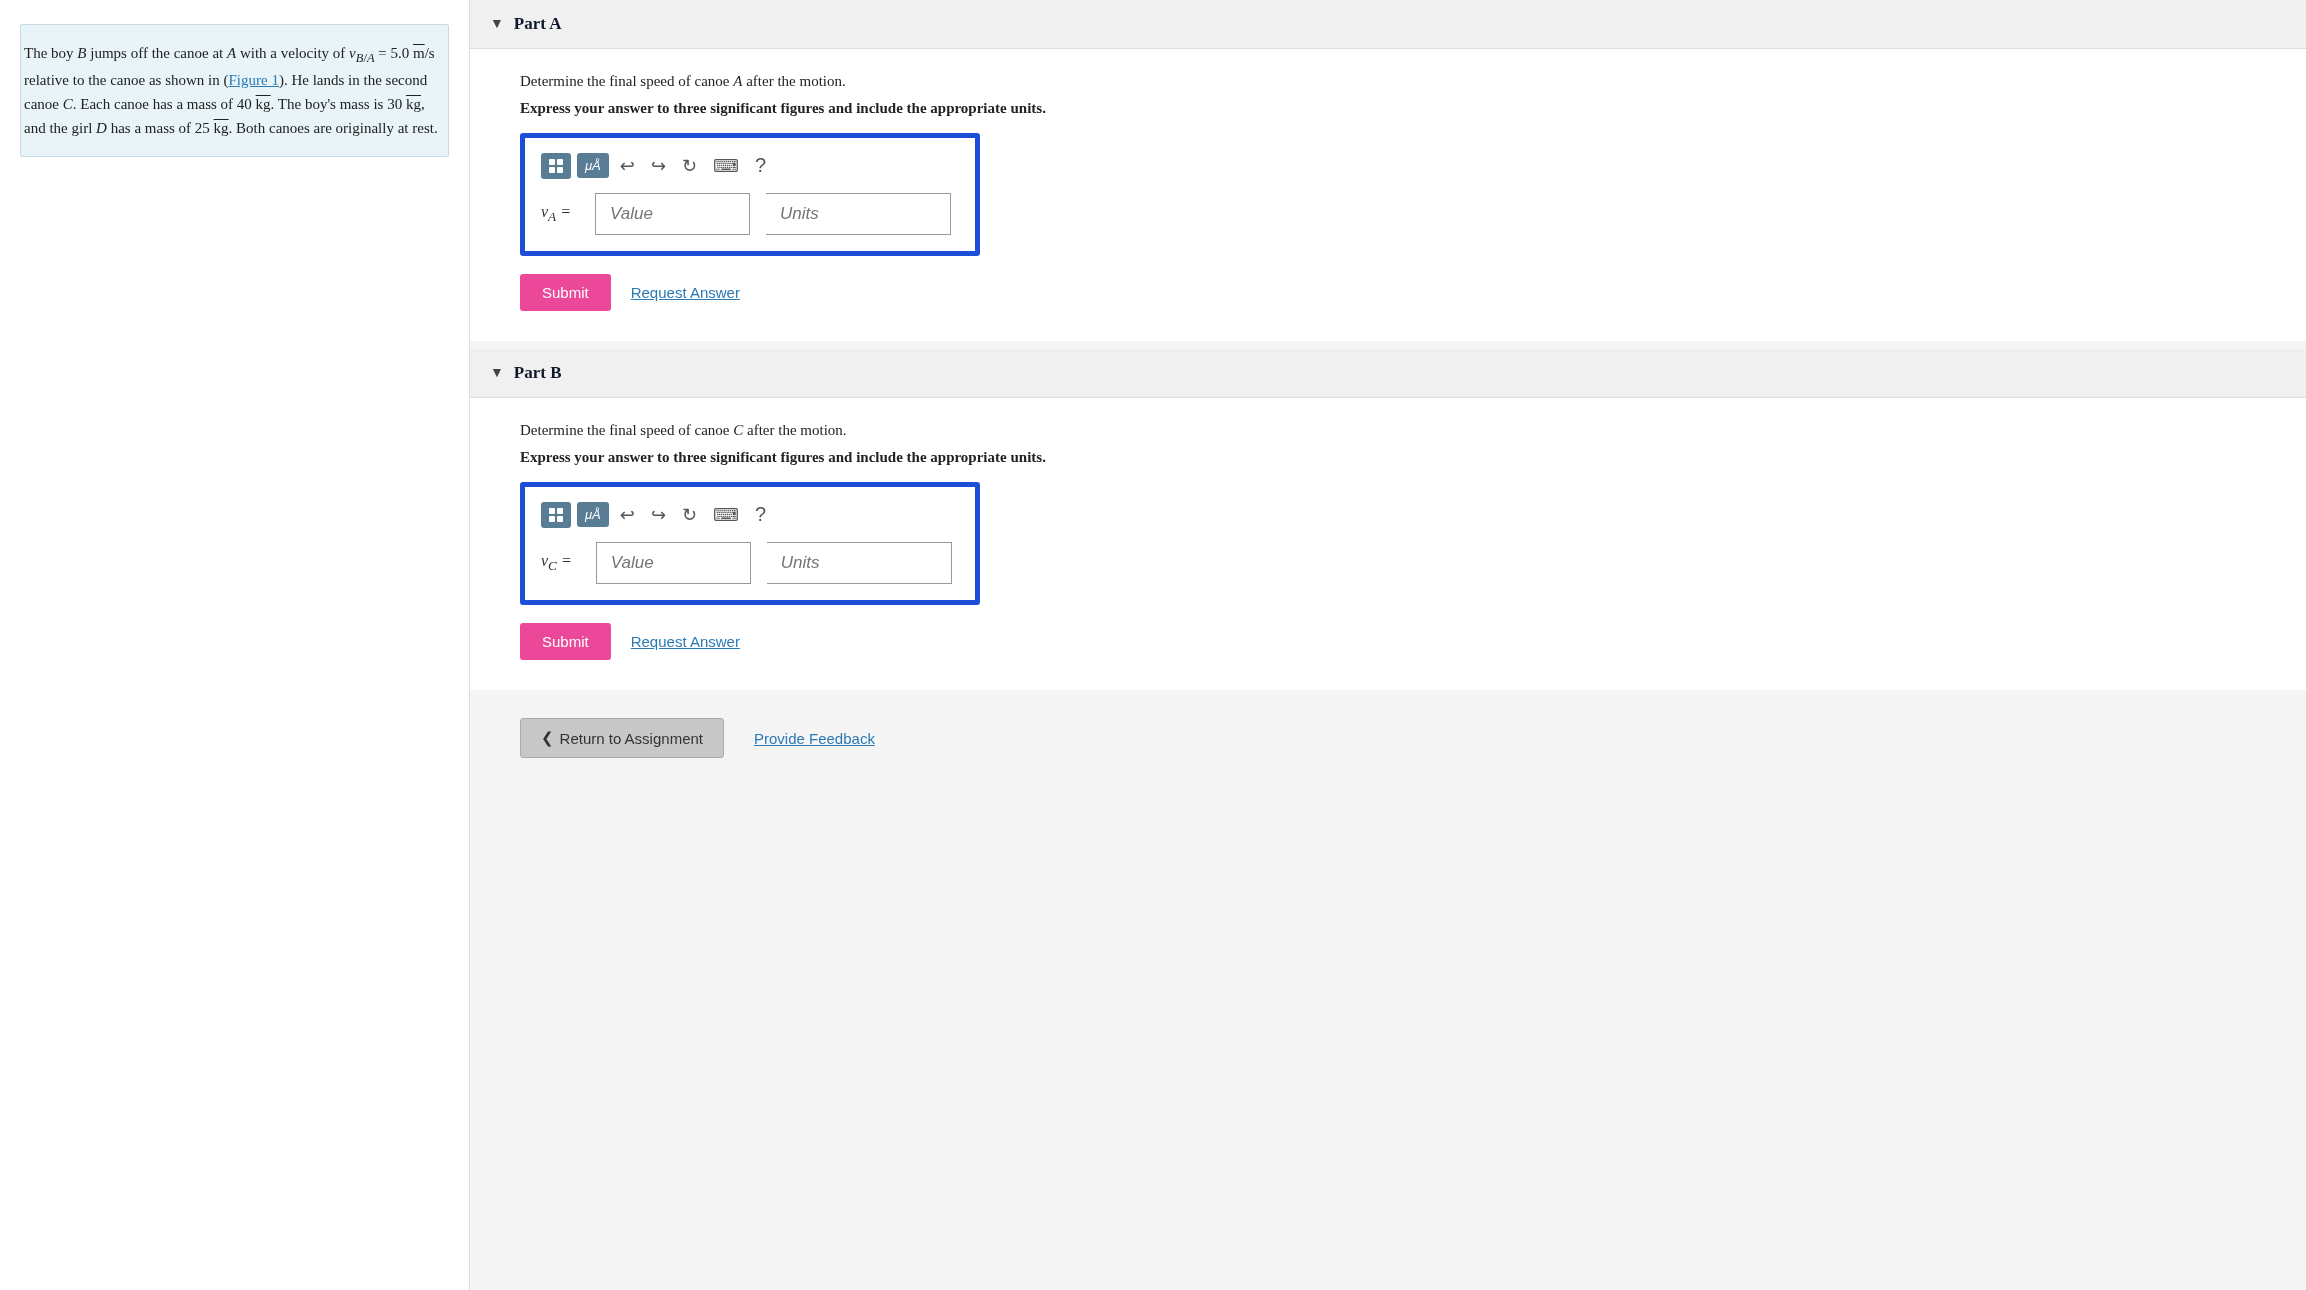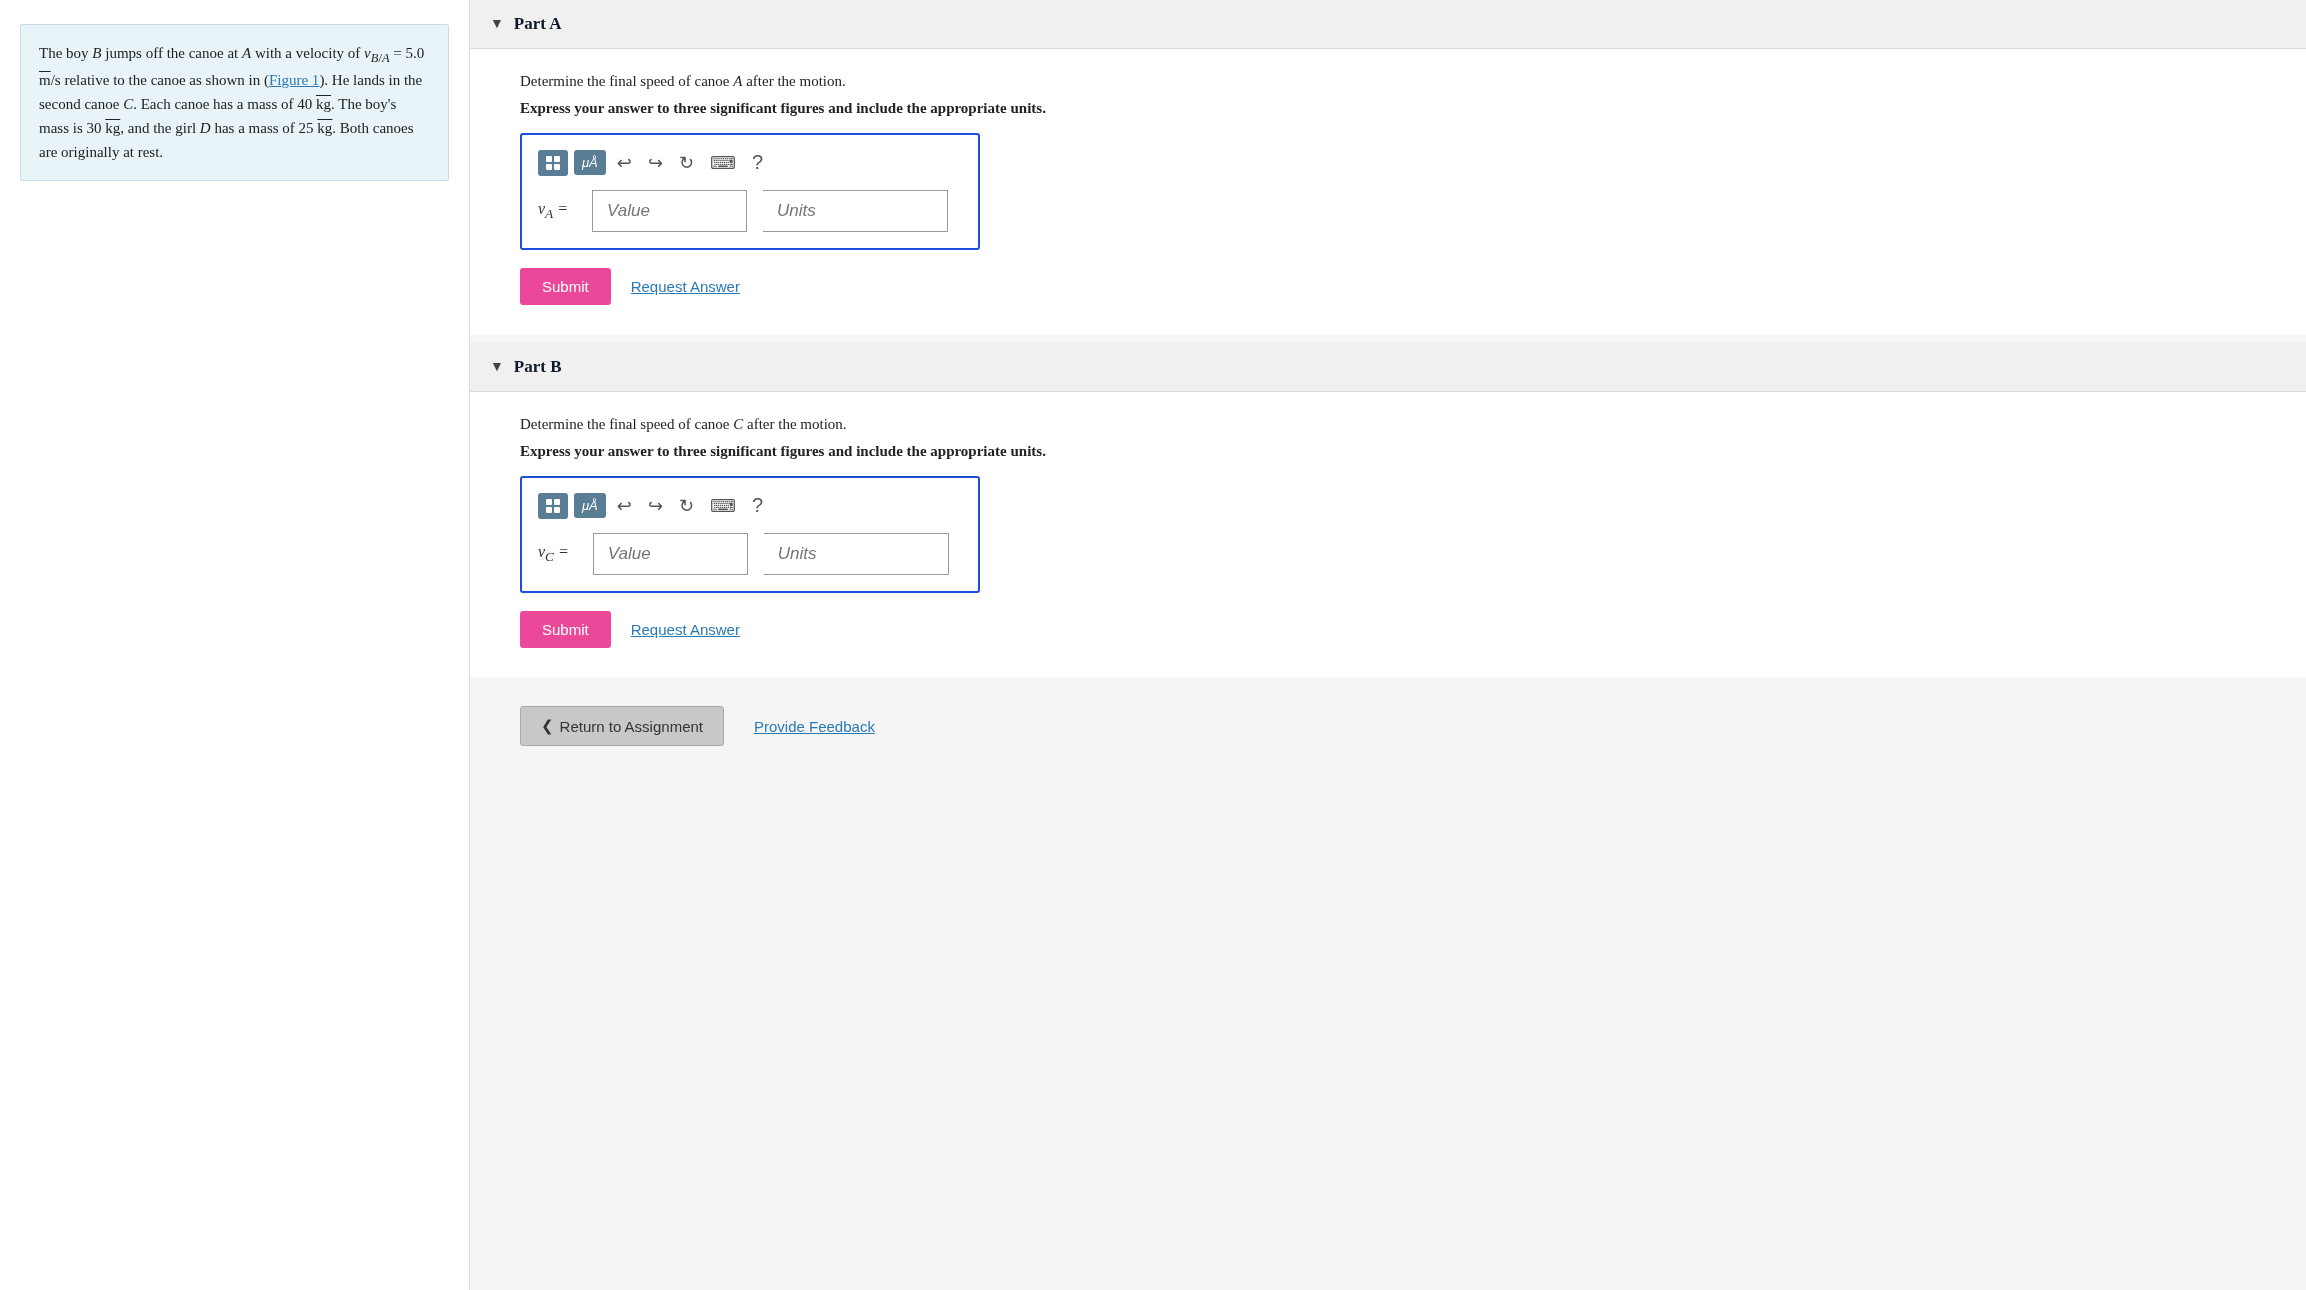--- a/index.html
+++ b/index.html
@@ -15,21 +15,21 @@
       width: 470px;
       min-width: 470px;
       padding: 24px 20px;
       background: #fff;
       border-right: 1px solid #ddd;
     }
 
     .problem-box {
       background: #e8f4f8;
       border: 1px solid #c5dce8;
-      padding: 16px 18px;
+      padding: 16px 3px;
       border-radius: 2px;
       font-size: 15px;
       line-height: 1.6;
       color: #222;
     }
 
     .problem-box a {
       color: #2a7ab5;
       text-decoration: underline;
     }
@@ -78,21 +78,21 @@
     }
 
     .instruction-text {
       font-size: 15px;
       font-weight: bold;
       color: #222;
       margin-bottom: 16px;
     }
 
     .answer-box {
-      border: 2px solid #1d4ed8;
+      border: 5px solid #1d4ed8;
       border-radius: 3px;
       padding: 14px 16px 16px 16px;
       display: inline-block;
       background: #fff;
       min-width: 460px;
     }
 
     .toolbar {
       display: flex;
       align-items: center;

